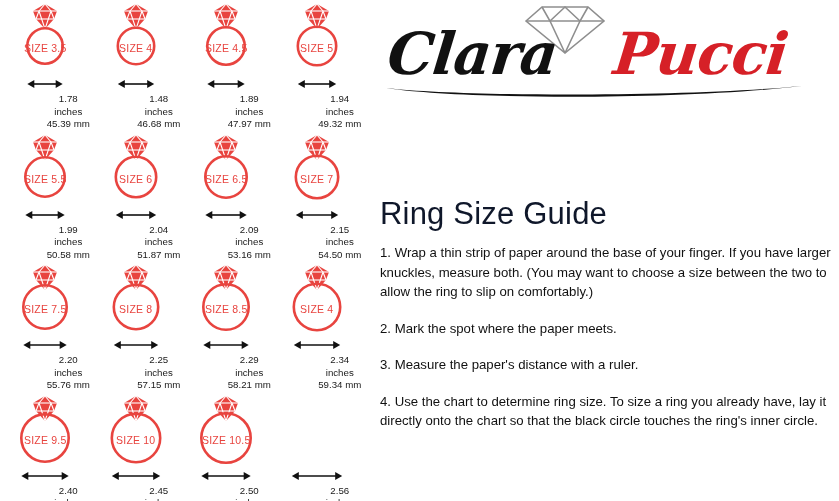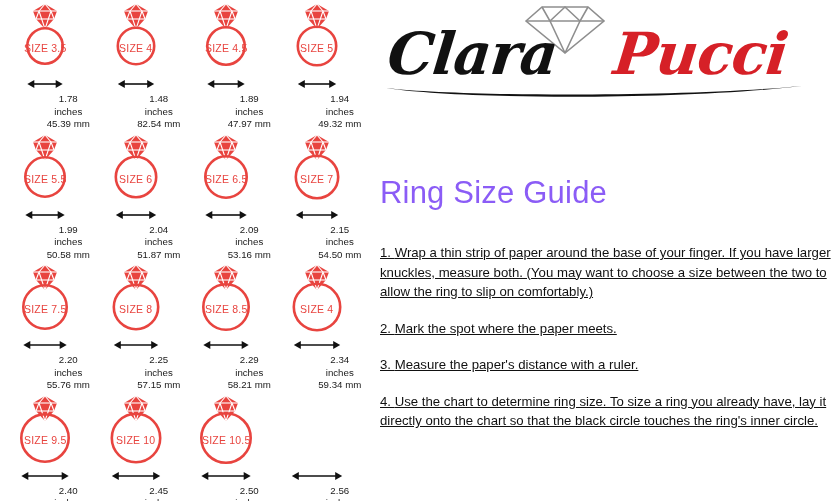--- a/index.html
+++ b/index.html
@@ -119,37 +119,36 @@
     position: absolute;
     left: 8px;
     top: 82px;
     width: 420px;
     height: 16px;
   }
 
   .guide-title {
     position: absolute;
     left: 12px;
-    top: 175px;
+    top: 196px;
     font-size: 31px;
-    color: #8b5cf6;
+    color: #0f172a;
     letter-spacing: 0.2px;
   }
   .steps {
     position: absolute;
     left: 12px;
     top: 243px;
     width: 452px;
   }
   .step {
     font-size: 13.2px;
     line-height: 19.5px;
     color: #111111;
     margin-bottom: 17px;
-    text-decoration: underline;
   }
   .step-num { white-space: pre; }
 </style>
 </head>
 <body>
 
 <div class="page">
 
   <div class="grid" id="grid">
       <div class="cell">
@@ -190,21 +189,21 @@
           </svg>
           <div class="size-label">SIZE 4</div>
         </div>
         <div class="arrow-row"><svg width="84" height="14" viewBox="0 0 84 14">
             <line x1="28.8" y1="7" x2="55.2" y2="7" stroke="#111" stroke-width="1.6"></line>
             <polygon points="23.8,7 30.8,3 30.8,11" fill="#111"></polygon>
             <polygon points="60.2,7 53.2,3 53.2,11" fill="#111"></polygon>
           </svg></div>
         <div class="measure">
           <div>1.48 inches</div>
-          <div>82.54 mm</div>
+          <div>46.68 mm</div>
         </div>
       </div>
       <div class="cell">
         <div class="ring-art">
           <svg width="84" height="74" viewBox="0 0 84 74">
             <g fill="#e8443f">
               <path d="M42 2 L30 9 L33 17 L42 27 L51 17 L54 9 Z"></path>
               <path d="M30 9 L54 9" stroke="#ffffff" stroke-width="1.1"></path>
               <path d="M33 17 L51 17" stroke="#ffffff" stroke-width="1.1"></path>
               <path d="M36 9 L33 17 M48 9 L51 17 M42 2 L36 9 L42 27 L48 9 Z" stroke="#ffffff" stroke-width="1.1" fill="none"></path>

